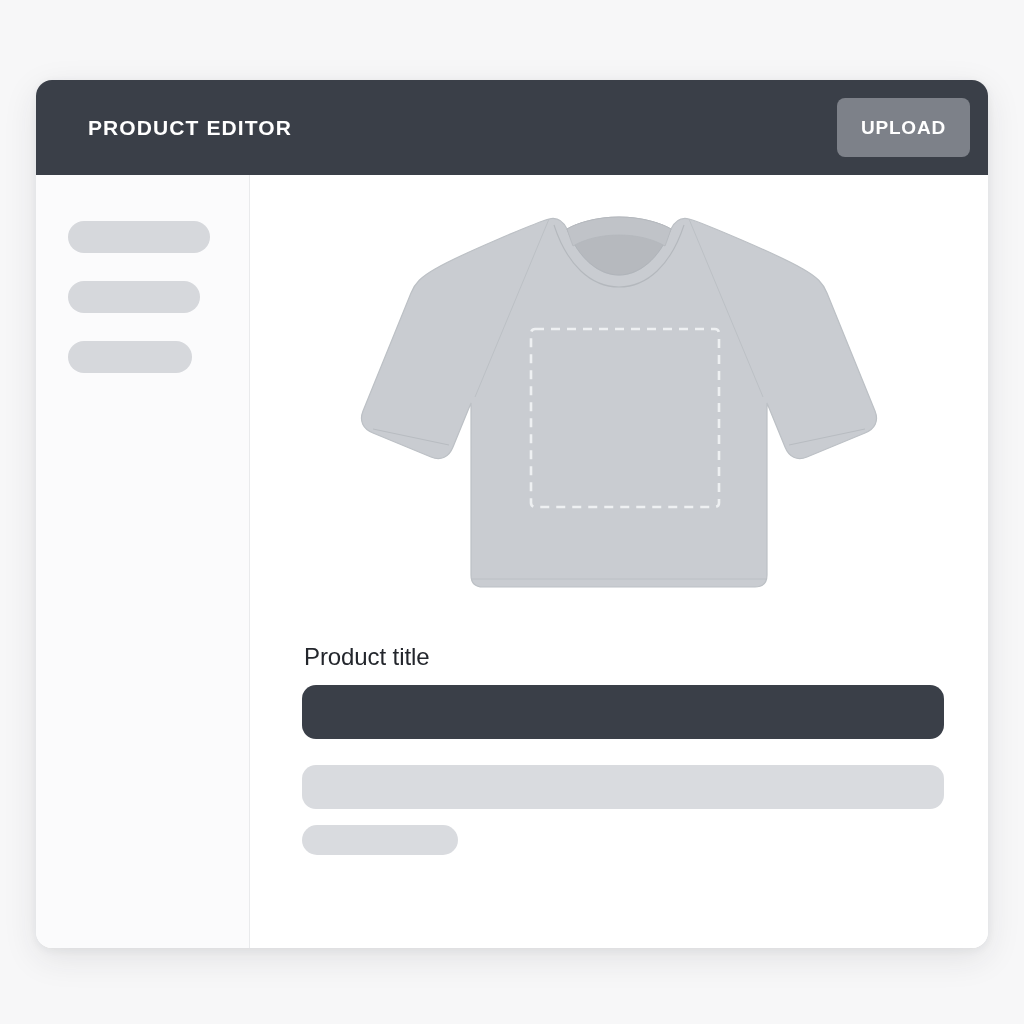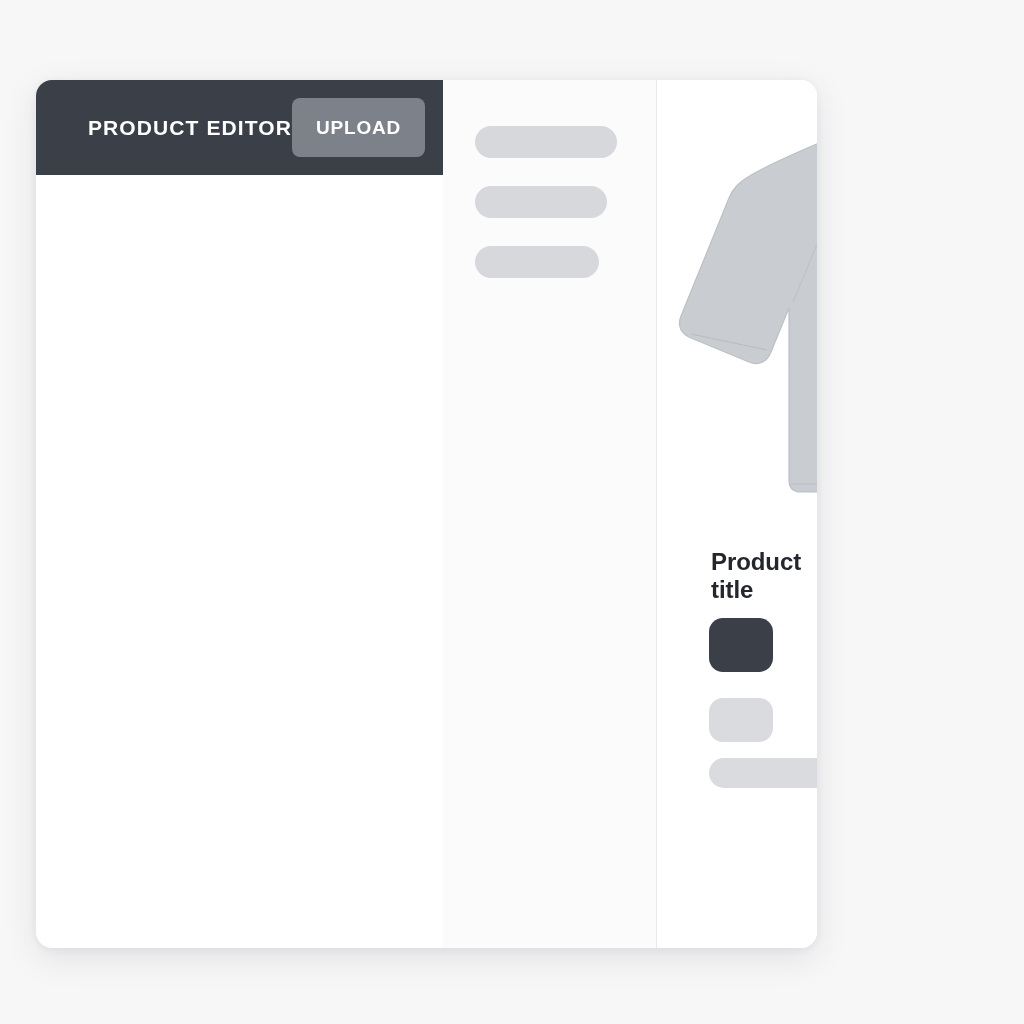--- a/index.html
+++ b/index.html
@@ -12,29 +12,29 @@
     background: #f7f7f8;
     font-family: "Liberation Sans", sans-serif;
     overflow: hidden;
   }
 
   
   .app-card {
     position: absolute;
     left: 36px;
     top: 80px;
-    width: 781px;
+    width: 952px;
     height: 868px;
     background: #ffffff;
     border-radius: 16px;
     box-shadow: 0 10px 34px rgba(40,44,52,0.10),
                 0 2px 8px rgba(40,44,52,0.06);
     overflow: hidden;
     display: flex;
-    flex-direction: row;
+    flex-direction: column;
   }
 
   
   .titlebar {
     height: 95px;
     flex: 0 0 95px;
     background: #3a3f48;
     display: flex;
     align-items: center;
     justify-content: space-between;
@@ -113,21 +113,21 @@
 
   
   .form-area {
     position: absolute;
     left: 52px;
     right: 44px;
     top: 468px;
   }
   .field-label {
     font-size: 24px;
-    font-weight: bold;
+    font-weight: normal;
     color: #23262c;
     margin: 0 0 14px 2px;
     letter-spacing: -0.1px;
   }
   .input-dark {
     background: #3a3f48;
     border-radius: 14px;
     height: 54px;
     width: 100%;
     box-sizing: border-box;

